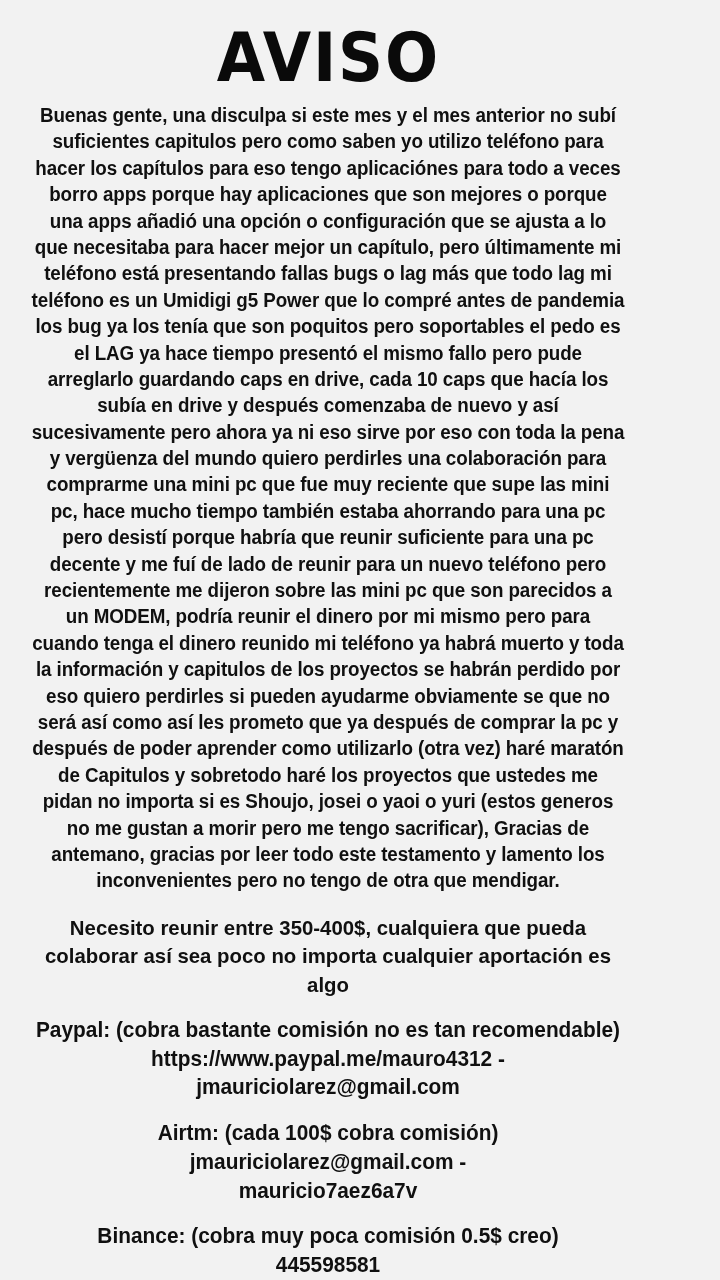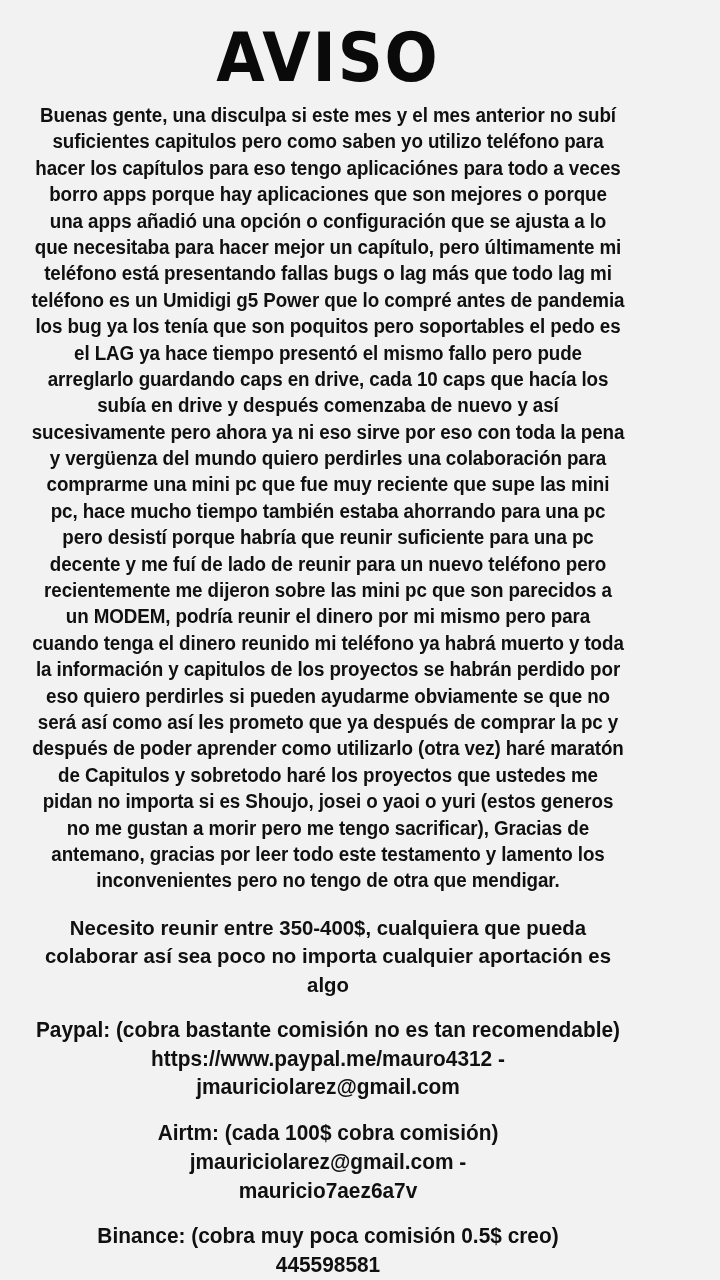--- a/index.html
+++ b/index.html
@@ -14,20 +14,21 @@
     color: #111111;
     overflow: hidden;
   }
   .page {
     width: 656px;
     height: 1280px;
     box-sizing: border-box;
     padding: 10px 22px 0 22px;
     display: flex;
     flex-direction: column;
+    align-items: center;
   }
   .title {
     font-family: "DejaVu Sans", sans-serif;
     font-weight: bold;
     font-size: 68px;
     letter-spacing: 2px;
     line-height: 1.0;
     text-align: center;
     margin: 14px 0 10px 0;
     transform: scaleX(0.92);

